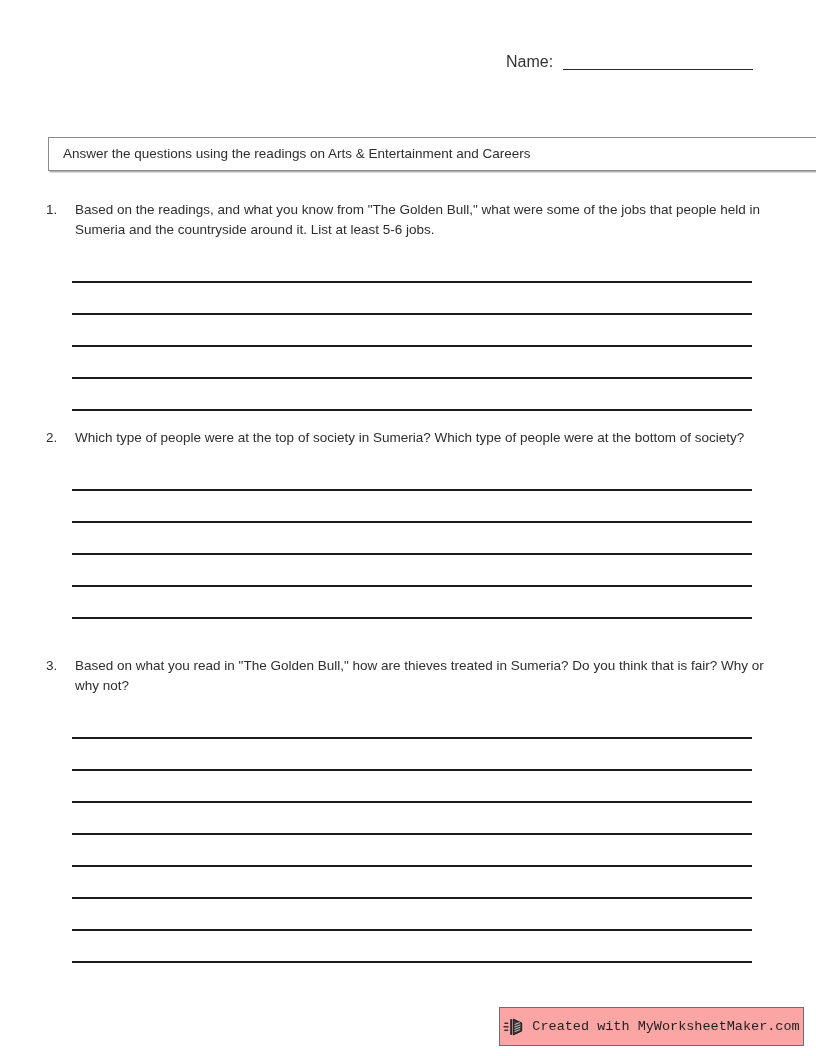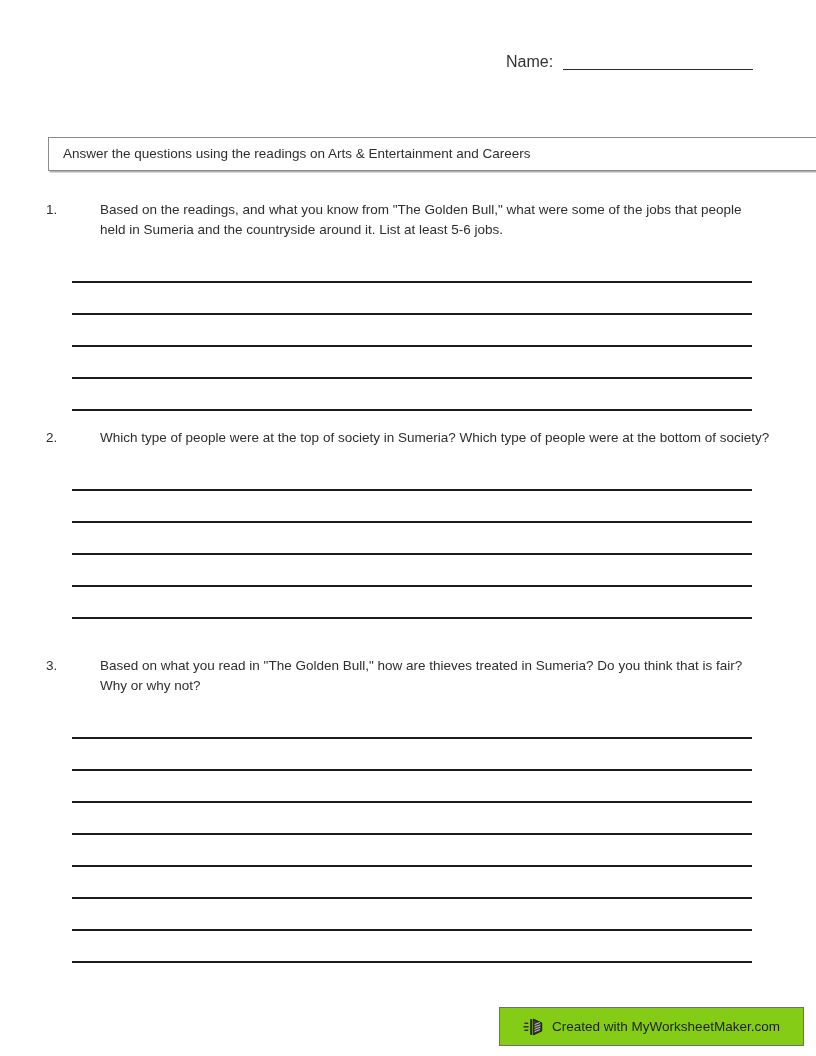--- a/index.html
+++ b/index.html
@@ -88,21 +88,20 @@
     flex: 0 0 29px;
     font-size: 13.5px;
     color: #2e2e2e;
     line-height: 20px;
   }
   .q-text {
     flex: 1 1 auto;
     font-size: 13.5px;
     color: #2e2e2e;
     line-height: 20px;
-    margin-left: 25px;
   }
   .answer-lines {
     margin-top: 11px;
     padding-left: 26px;
   }
   .answer-line {
     height: 32px;
     box-sizing: border-box;
     border-bottom: 2px solid #1b1b1b;
     width: 680px;
@@ -110,24 +109,25 @@
 
   
   .footer-badge {
     position: absolute;
     left: 499px;
     top: 1007px;
     width: 305px;
     height: 39px;
     box-sizing: border-box;
     border: 1px solid #6f6f6f;
-    background: #84cc16;
+    background: #fca5a5;
     display: flex;
     align-items: center;
     justify-content: center;
+    font-family: Liberation Mono, monospace;
   }
   .footer-logo {
     width: 22px;
     height: 22px;
     margin-right: 7px;
     flex: 0 0 22px;
     display: block;
   }
   .footer-text {
     font-size: 13.5px;

